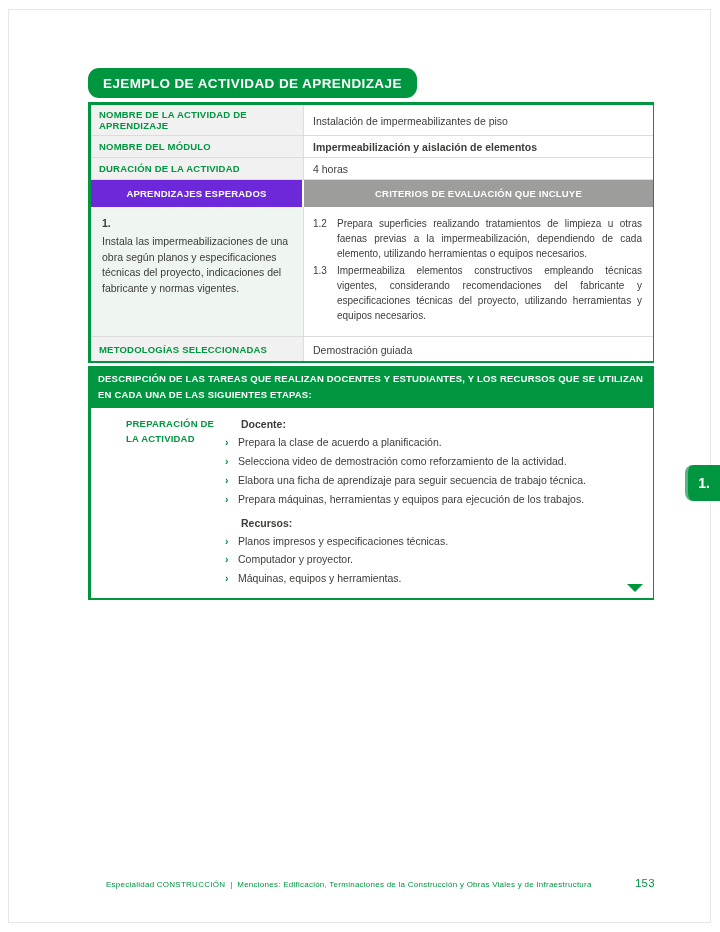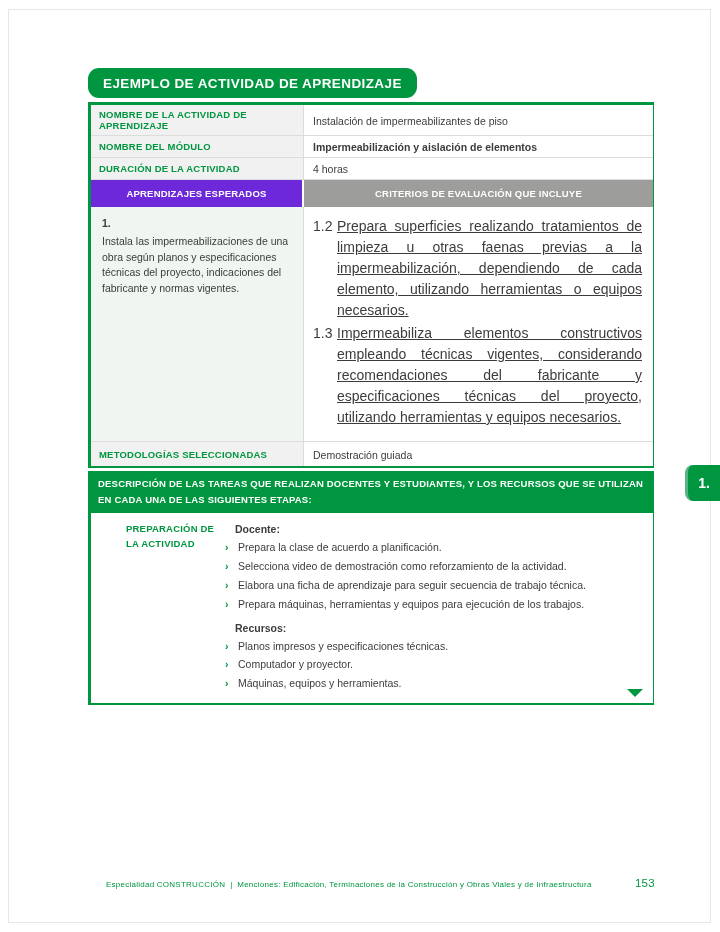--- a/index.html
+++ b/index.html
@@ -50,24 +50,24 @@
     flex: 1; background: #9d9d9c; color: #fff; font-weight: bold;
     font-size: 9.5px; letter-spacing: .2px; text-align: left;
     display: flex; align-items: center; justify-content: center; padding: 8px 4px;
   }
   .ae-body { display: flex; border-bottom: 1px solid #dcdcdc; }
   .ae-left {
     flex: 0 0 213px; background: #eff5f0; padding: 9px 11px;
     font-size: 10.5px; line-height: 1.5; border-right: 1px solid #dcdcdc;
   }
   .oa-num { font-weight: bold; display: block; margin-bottom: 2px; }
-  .ae-right { flex: 1; padding: 9px 11px 11px 9px; font-size: 14px; line-height: 1.5; }
+  .ae-right { flex: 1; padding: 9px 11px 11px 9px; font-size: 10px; line-height: 1.5; }
   .criterion { display: flex; margin-bottom: 2px; }
   .criterion-num { flex: 0 0 24px; }
-  .criterion-text { flex: 1; text-align: justify; text-decoration: underline; }
+  .criterion-text { flex: 1; text-align: justify; }
 
   .method-row { display: flex; min-height: 24px; }
 
   
   .banner {
     margin-top: 3px; background: #009640; color: #fff; font-weight: bold;
     font-size: 9.5px; line-height: 1.65; letter-spacing: .2px;
     padding: 5px 10px 6px;
   }
 
@@ -75,21 +75,21 @@
   .prep {
     display: flex; position: relative; min-height: 168px; background: #fff;
     border: 1px solid #009640; border-top: none;
     border-left-width: 3px; border-bottom-width: 2px; padding-left: 26px;
   }
   .prep-label {
     flex: 0 0 106px; padding: 9px 4px 8px 9px; color: #009640;
     font-weight: bold; font-size: 9.5px; line-height: 1.55; letter-spacing: .2px;
   }
   .prep-content { flex: 1; padding: 9px 14px 8px 2px; }
-  .group-title { font-weight: bold; font-size: 10.5px; margin: 1px 10px 5px; }
+  .group-title { font-weight: bold; font-size: 10.5px; margin: 1px 16px 5px; }
   .group-recursos { margin-top: 10px; }
   .bullet-item { display: flex; font-size: 10.5px; line-height: 1.45; margin-bottom: 3.5px; }
   .bullet-icon { color: #009640; font-weight: bold; flex: 0 0 13px; }
   .bullet-text { flex: 1; }
   .continuation-arrow {
     position: absolute; right: 10px; bottom: 6px; width: 0; height: 0;
     border-left: 8px solid transparent; border-right: 8px solid transparent;
     border-top: 8px solid #009640;
   }
 

